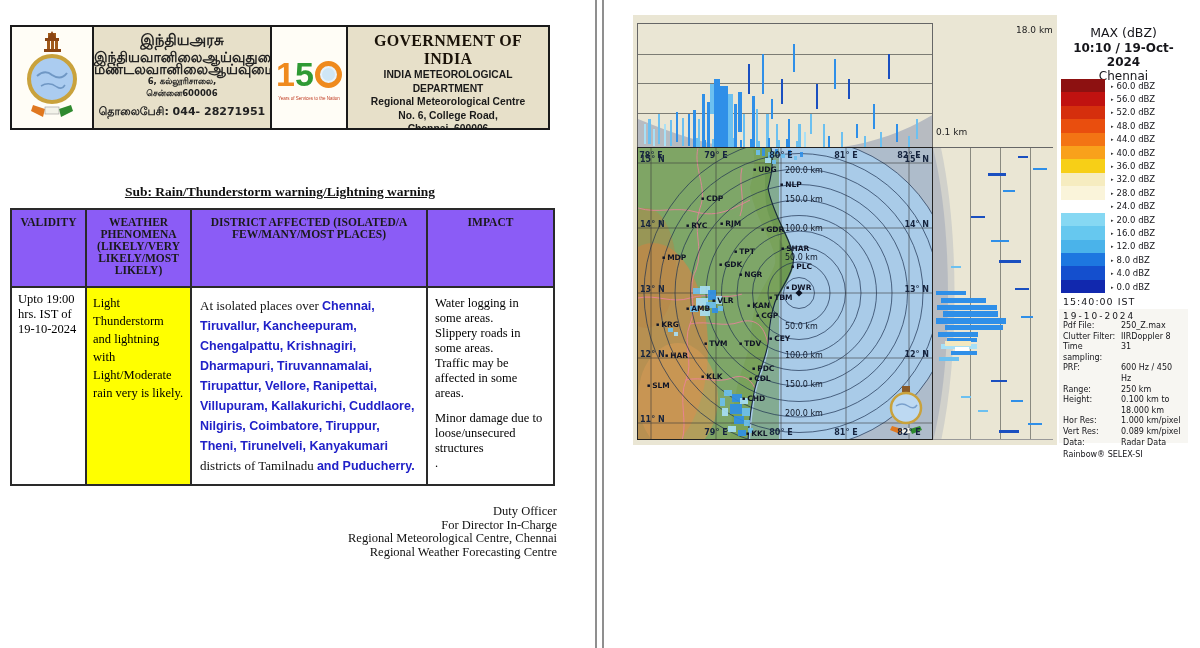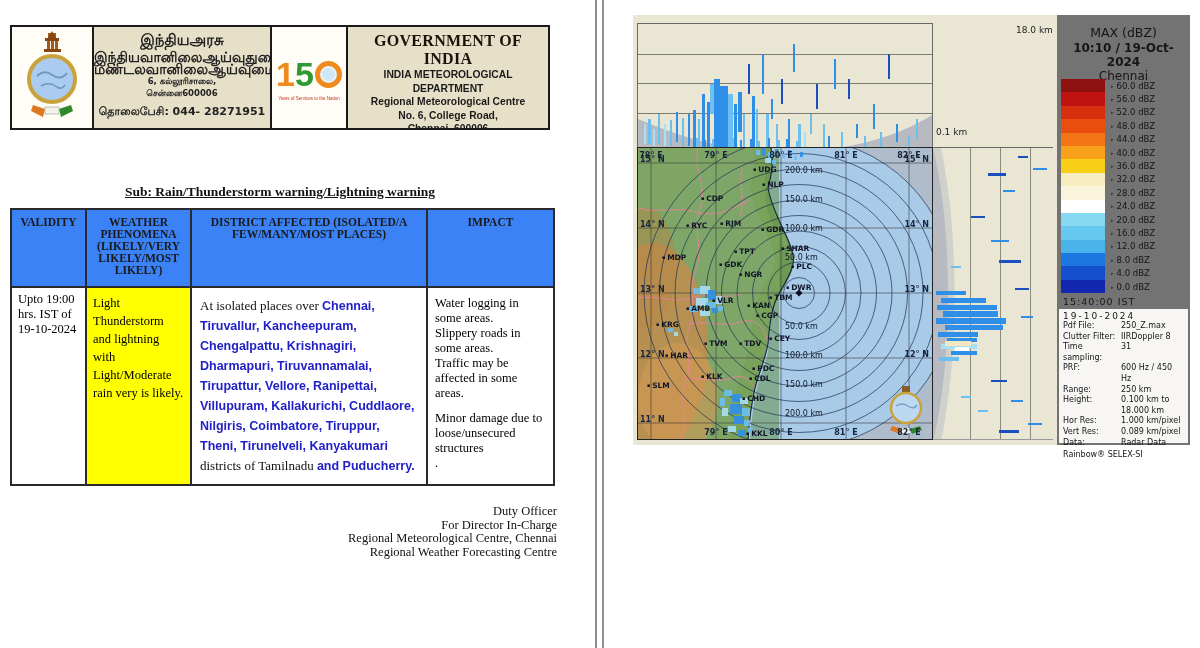--- a/index.html
+++ b/index.html
@@ -42,21 +42,21 @@
              font-family:"Liberation Sans", sans-serif; font-weight:bold; font-size:12px; }
   .daterow .dcell1 { width:252px; border-right:2px solid #1a1a1a; padding:3px 6px; }
   .daterow .dcell2 { flex:1; text-align:right; padding:3px 8px; }
 
   .subject { position:absolute; left:10px; top:184px; width:540px; text-align:center;
              font-size:13.5px; font-weight:bold; text-decoration:underline; color:#111; }
 
   table.warn { position:absolute; left:10px; top:208px; border-collapse:collapse;
                table-layout:fixed; }
   table.warn td, table.warn th { border:2px solid #2a2a2a; vertical-align:top; }
-  table.warn th { background:#3b82f6; font-size:11.5px; font-weight:bold; color:#1a1a1a;
+  table.warn th { background:#8b5cf6; font-size:11.5px; font-weight:bold; color:#1a1a1a;
                   padding:6px 4px; text-align:center; vertical-align:top; height:78px; }
   .c-validity { width:75px; } .c-phen { width:105px; } .c-dist { width:236px; } .c-imp { width:127px; }
   td.validity { font-size:12.5px; vertical-align:middle; text-align:left; padding:4px 6px; height:189px; }
   td.phen { background:#ffff00; font-size:12.5px; padding:6px 6px; line-height:18px; }
   td.dist { padding:8px 8px; font-size:13px; line-height:20px; }
   td.imp  { padding:8px 7px; font-size:12.5px; line-height:15px; }
   .seg-blue { color:#2121c8; font-family:"Liberation Sans", sans-serif; font-weight:bold; font-size:12.5px; }
   .seg-plain { color:#111; }
   td.imp p { margin:0; } td.imp p.gap { margin-top:10px; }
 
@@ -81,21 +81,21 @@
   .rmap .maplabel { position:absolute; font-size:8px; font-weight:bold; color:#16243e; white-space:nowrap; }
   .rmap .rangelabel { position:absolute; left:147px; font-size:8px; color:#101828; white-space:nowrap; }
   .rmap .city { position:absolute; font-size:7.5px; font-weight:bold; color:#101426; white-space:nowrap; }
   .rmap .city::before { content:"▪ "; font-size:5px; vertical-align:1px; }
 
   .rside { position:absolute; left:300px; top:132px; width:120px; height:293px;
            background:#eae6d4; border-top:1px solid #666; border-bottom:1px solid #999; overflow:hidden; }
   .rside .vgrid { position:absolute; top:0; width:1px; height:100%; background:#8a8a80; }
 
   .legend { position:absolute; left:424px; top:0; width:133px; height:430px;
-            background:#737373; text-align:center; }
+            background:#ffffff; text-align:center; }
   .lg-title { font-size:12.5px; color:#15151a; margin-top:10px; }
   .lg-dt { font-size:12px; font-weight:bold; color:#15151a; margin-top:1px; }
   .lg-st { font-size:12px; color:#15151a; }
   .lg-bar { position:absolute; left:4px; top:64px; width:125px; text-align:left; }
   .lg-row { display:flex; align-items:center; height:13.4px; }
   .lg-sw { width:44px; height:13.4px; }
   .lg-lb { font-size:8.5px; color:#15151a; margin-left:6px; }
   .lg-lb::before { content:"▸"; font-size:5px; margin-right:3px; vertical-align:1px; color:#333; }
   .lg-ist { position:absolute; left:0; top:281px; width:100%; text-align:left; padding-left:6px;
             font-size:9.5px; letter-spacing:1px; color:#15151a; }
@@ -387,21 +387,21 @@
           <span class="maplabel" style="right:3px;top:202px">12° N</span>
           <span class="rangelabel" style="top:18px">200.0 km</span>
           <span class="rangelabel" style="top:47px">150.0 km</span>
           <span class="rangelabel" style="top:76px">100.0 km</span>
           <span class="rangelabel" style="top:105px">50.0 km</span>
           <span class="rangelabel" style="top:174px">50.0 km</span>
           <span class="rangelabel" style="top:203px">100.0 km</span>
           <span class="rangelabel" style="top:232px">150.0 km</span>
           <span class="rangelabel" style="top:261px">200.0 km</span>
           <span class="city" style="left:115px;top:17px">UDG</span>
-          <span class="city" style="left:124px;top:32px">NLP</span>
+          <span class="city" style="left:142px;top:32px">NLP</span>
           <span class="city" style="left:63px;top:46px">CDP</span>
           <span class="city" style="left:82px;top:71px">RJM</span>
           <span class="city" style="left:123px;top:77px">GDR</span>
           <span class="city" style="left:48px;top:73px">RYC</span>
           <span class="city" style="left:24px;top:105px">MDP</span>
           <span class="city" style="left:96px;top:99px">TPT</span>
           <span class="city" style="left:81px;top:112px">GDK</span>
           <span class="city" style="left:101px;top:122px">NGR</span>
           <span class="city" style="left:143px;top:96px">SHAR</span>
           <span class="city" style="left:153px;top:114px">PLC</span>

